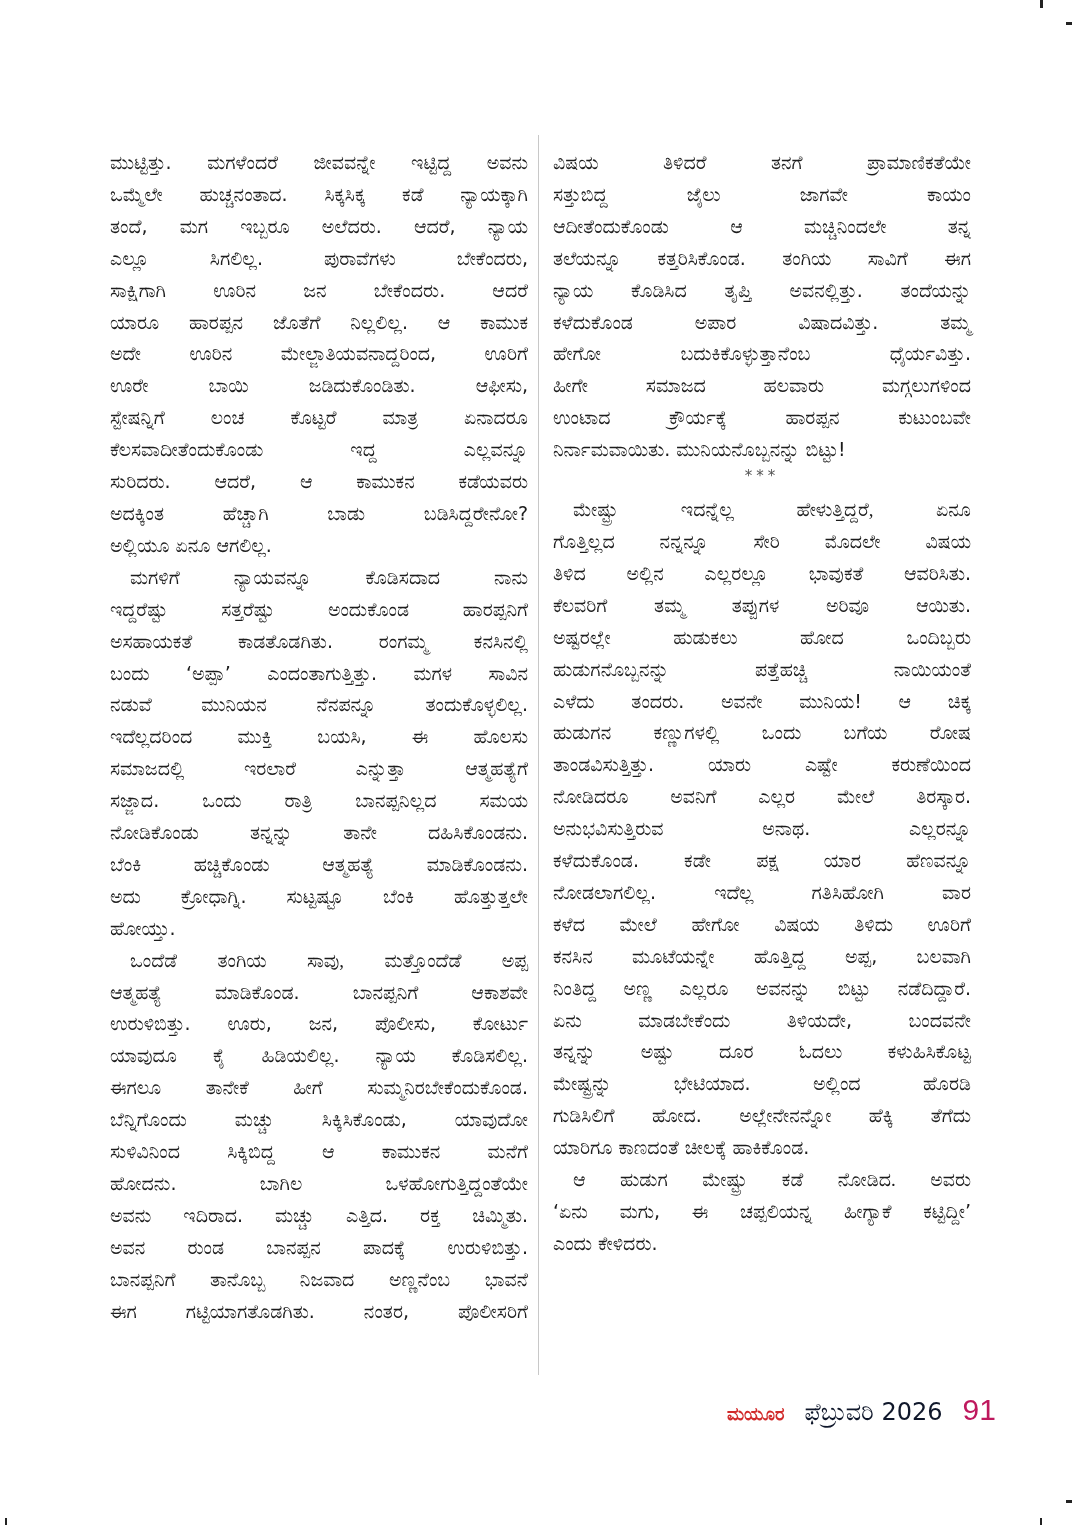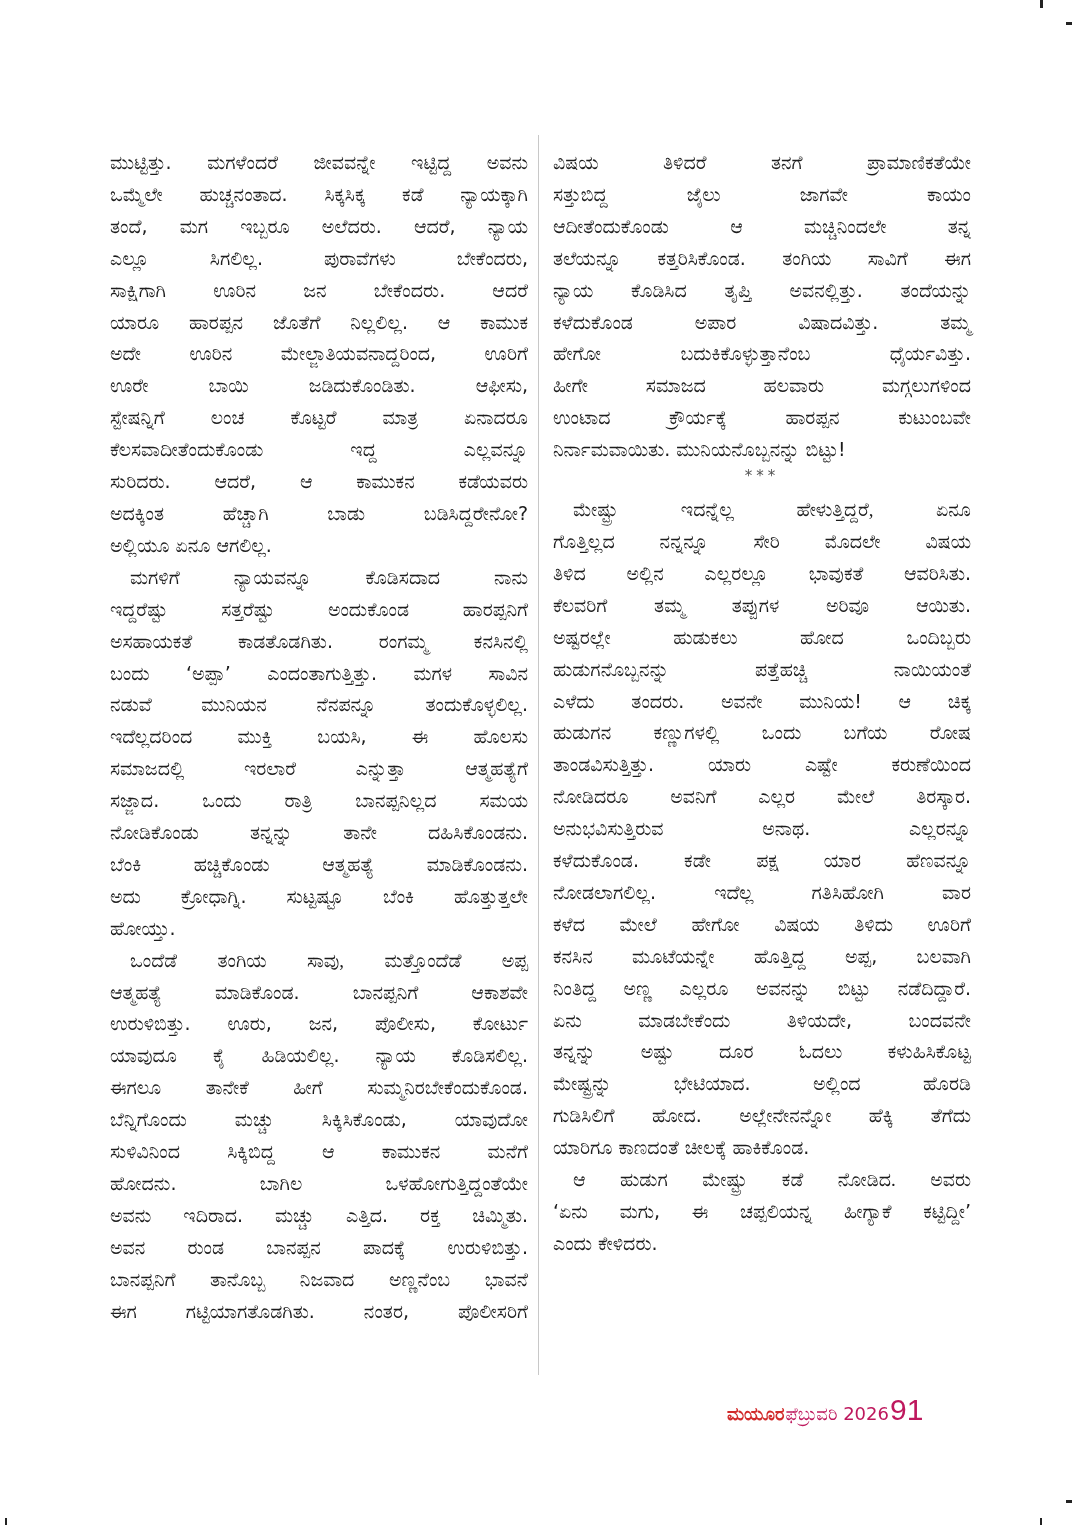--- a/index.html
+++ b/index.html
@@ -15,23 +15,23 @@
     text-align-last: auto;
     margin-top: 20px;
   }
   .col-left { left: 110px; }
   .col-right { left: 553px; }
   .divider { position: absolute; left: 538px; top: 135px; width: 1px; height: 1240px; background: #c8c8c8; }
   .line { display: block; white-space: nowrap; text-align-last: justify; text-align: justify; }
   .line.last { text-align-last: left; }
   .line.indent { padding-left: 20px; font-family: Liberation Serif, serif; }
   .stars { display: block; text-align: center; font-size: 15px; line-height: 24px; color: #555; letter-spacing: 4px; margin: -2px 0 6px; }
-  .footer { position: absolute; left: 727px; top: 1393px; height: 36px; display: flex; align-items: baseline; gap: 1px; }
+  .footer { position: absolute; left: 727px; top: 1393px; height: 36px; display: flex; align-items: baseline; gap: 20px; }
   .brand { color: #d12a2a; font-weight: bold; font-size: 18px; font-family: "DejaVu Serif", serif; }
-  .issue { font-size: 18px; color: #be185d; }
+  .issue { font-size: 24px; color: #0f172a; }
   .pageno { font-size: 30px; color: #be185d; font-family: "Liberation Sans", sans-serif; }
 </style>
 </head>
 <body>
 
 <div class="crop" style="left:1040px;top:0;width:3px;height:8px;"></div>
 <div class="crop" style="left:1066px;top:22px;width:6px;height:3px;"></div>
 <div class="crop" style="left:1066px;top:1500px;width:6px;height:3px;"></div>
 <div class="crop" style="left:5px;top:1518px;width:2px;height:7px;"></div>
 <div class="crop" style="left:1040px;top:1518px;width:2px;height:7px;"></div>

